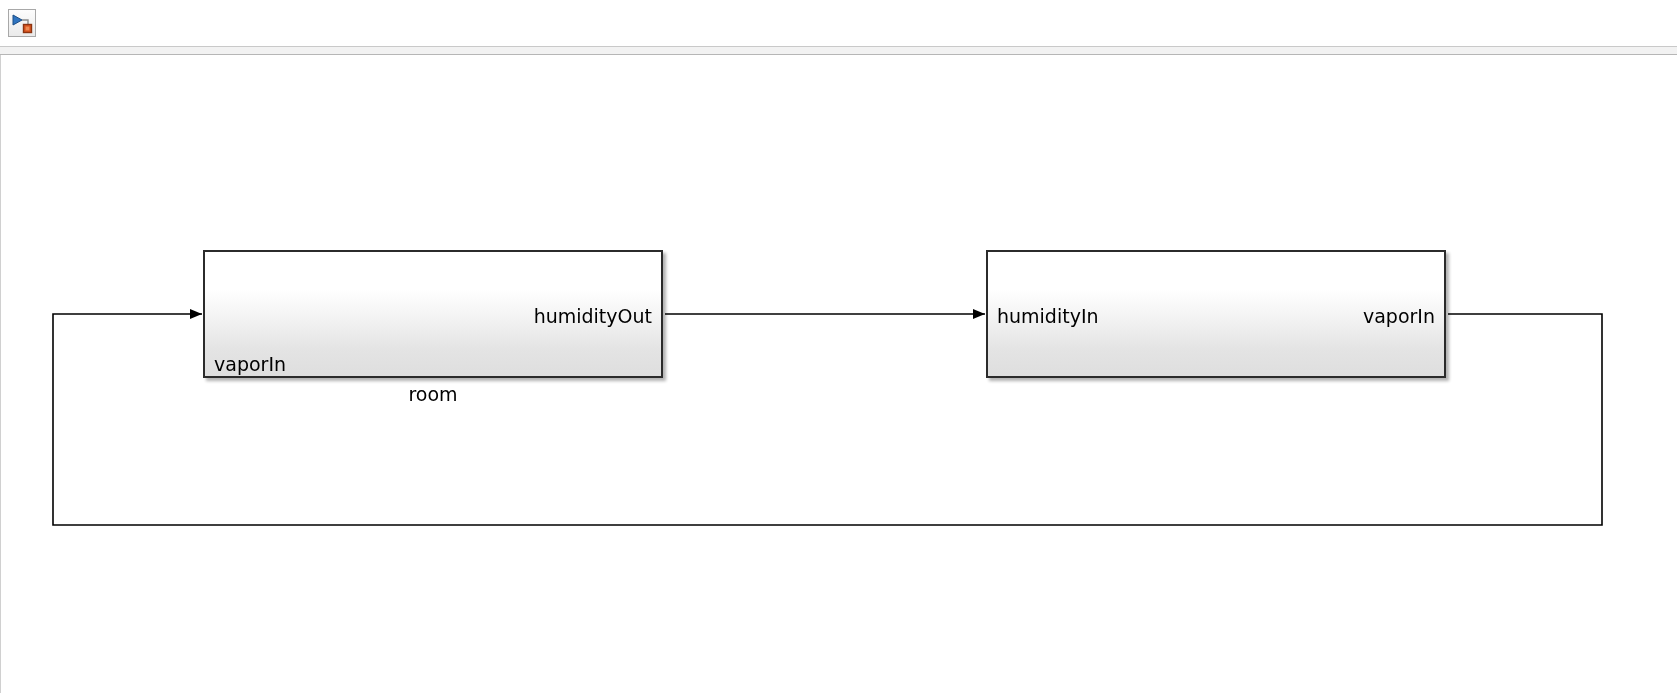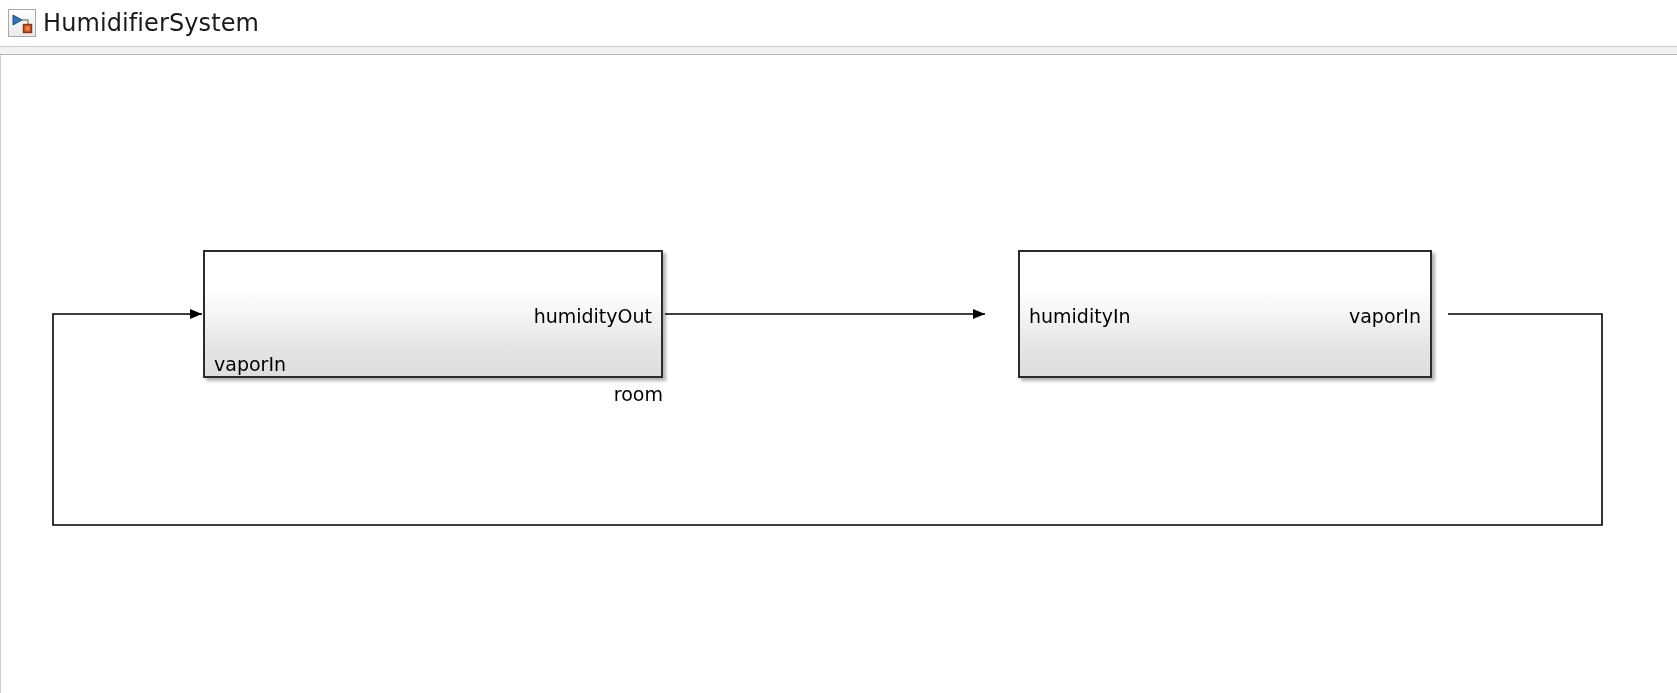--- a/index.html
+++ b/index.html
@@ -113,21 +113,20 @@
 
 <div id="titlebar">
   <div id="titlebar-icon">
     <svg width="26" height="26" viewBox="0 0 26 26">
       <polygon points="4,5 4,15 13,10" fill="#2f74c0" stroke="#1d4e86" stroke-width="1"></polygon>
       <path d="M13,10 L19,10 L19,15" fill="none" stroke="#8a8a8a" stroke-width="1.4"></path>
       <rect x="14.5" y="14.5" width="8" height="8" fill="#d9531e" stroke="#8c3411" stroke-width="1.4"></rect>
       <rect x="16.6" y="16.6" width="3.8" height="3.8" fill="#f08a52"></rect>
     </svg>
   </div>
-  <div id="titlebar-title">HumidifierSystem</div>
 </div>
 <div id="titlebar-sep"></div>
 
 <div id="canvas">
 
   <svg id="canvas-svg" viewBox="0 0 1677 638">
     <defs>
       <marker id="arrowhead" markerWidth="13" markerHeight="13" refX="12" refY="5" orient="auto" markerUnits="userSpaceOnUse">
         <polygon points="0,0 12,5 0,10" fill="#000000"></polygon>
       </marker>
@@ -135,20 +134,20 @@
 
     <line x1="664" y1="259" x2="984" y2="259" stroke="#000000" stroke-width="1.6" marker-end="url(#arrowhead)"></line>
 
     <path d="M 1447 259 L 1601 259 L 1601 470 L 52 470 L 52 259 L 201 259" fill="none" stroke="#000000" stroke-width="1.6" marker-end="url(#arrowhead)"></path>
   </svg>
 
   <div class="block" style="left:202px; top:195px; width:460px; height:128px;">
     <span class="port-label in" style="top:55px;margin-top:48px;">vaporIn</span>
     <span class="port-label out" style="top:55px;">humidityOut</span>
   </div>
-  <div class="block-name" style="left:202px; top:330px; width:460px;text-align:right;">room</div>
+  <div class="block-name" style="left:202px; top:330px; width:460px;">room</div>
 
-  <div class="block" style="left:985px; top:195px; width:414px; height:128px;margin-left:32px;">
+  <div class="block" style="left:985px; top:195px; width:460px; height:128px;">
     <span class="port-label in" style="top:55px;">humidityIn</span>
     <span class="port-label out" style="top:55px;">vaporIn</span>
   </div>
 
 </div>
 
 </body></html>

